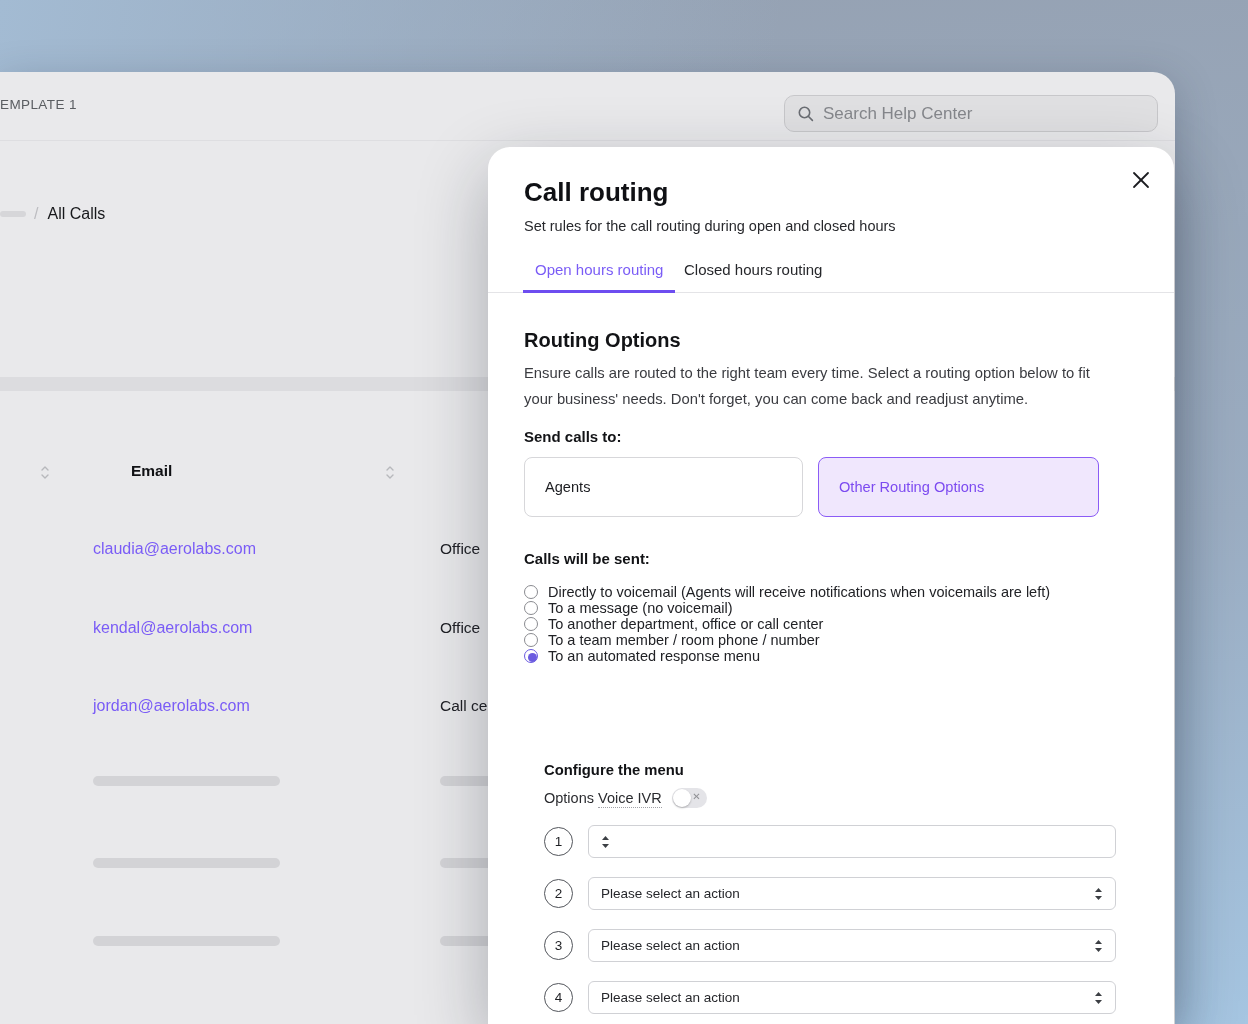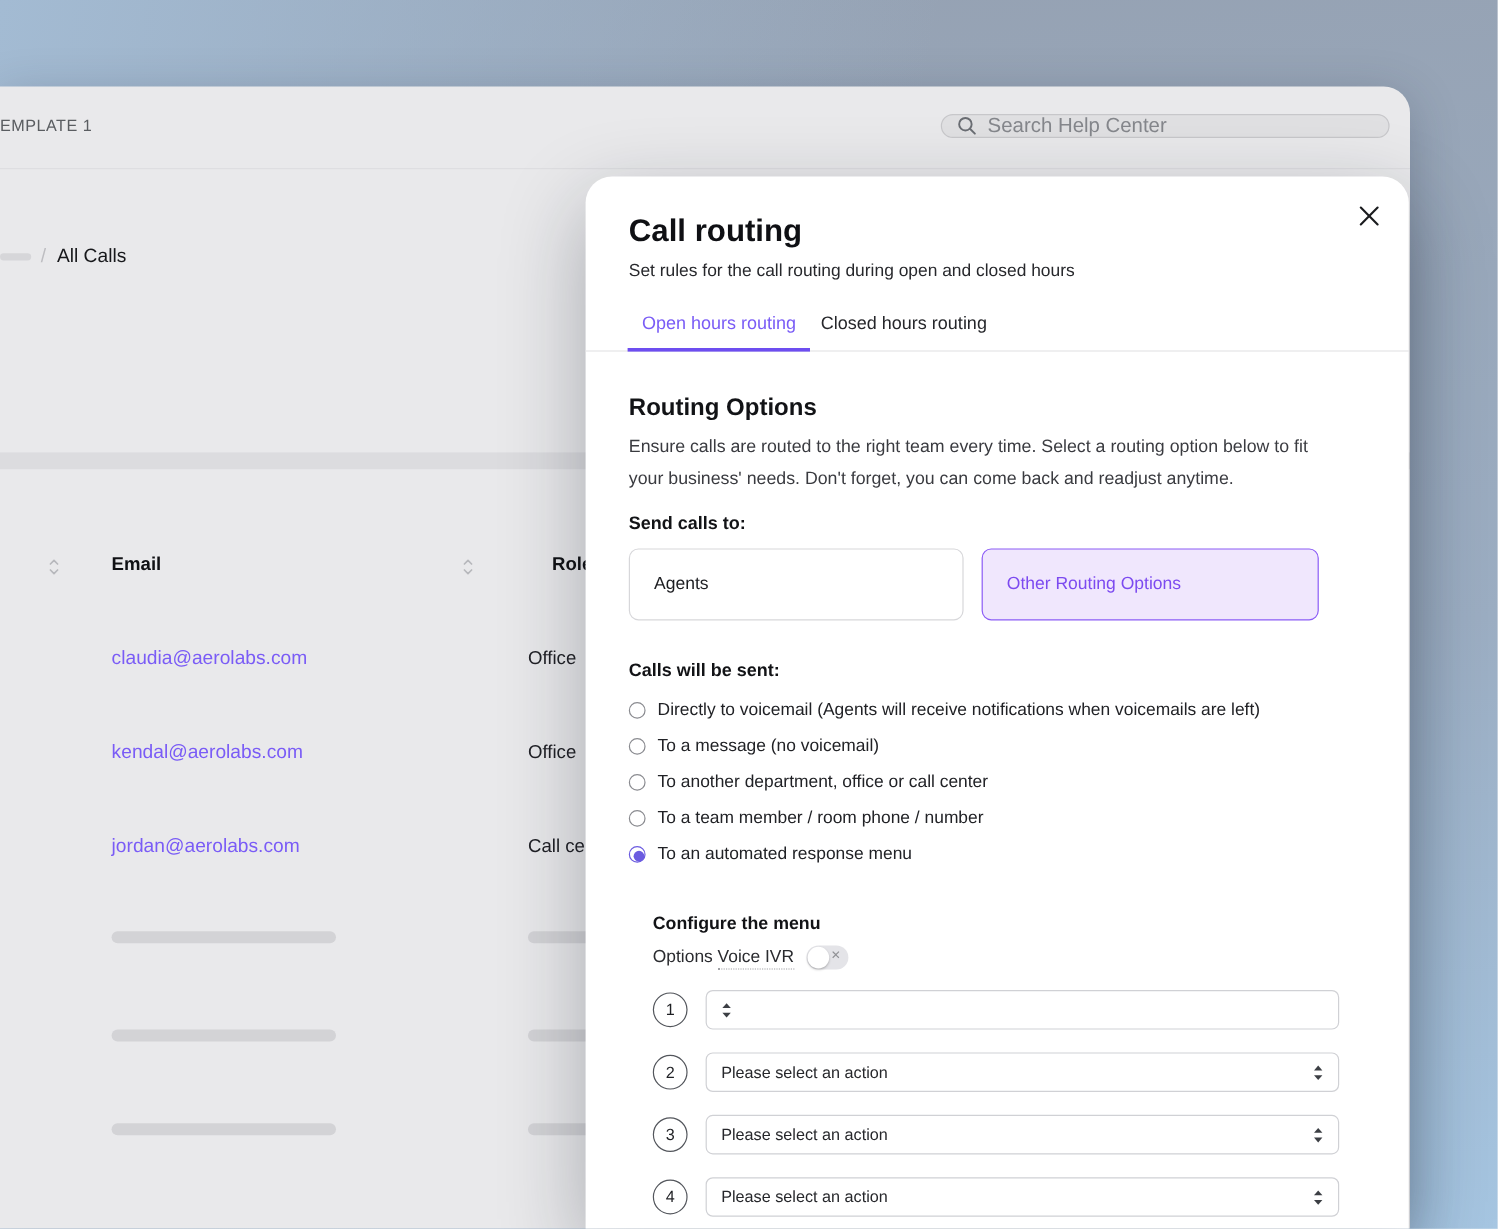--- a/index.html
+++ b/index.html
@@ -22,39 +22,39 @@
   .app-header {
     position:absolute; left:0; top:0; right:0; height:69px;
     border-bottom:1px solid #dedee1;
     padding-left:16px;
   }
   .app-title {
     position:absolute; left:0; top:25px; font-size:13.5px; letter-spacing:.4px;
     color:#5a5d61; font-weight:500; white-space:nowrap;
   }
   .search-box {
-    position:absolute; top:23px; right:17px; width:374px; height:20px;
+    position:absolute; top:23px; right:17px; width:374px; height:37px;
     background:#e0e0e2; border:1px solid #c7c7ca; border-radius:10px;
     display:flex; align-items:center; padding:0 12px; gap:8px;
   }
   .search-box input {
     border:none; outline:none; background:transparent; flex:1;
     font-family:inherit; font-size:17px; color:#44464b;
   }
   .search-box input::placeholder { color:#85878c; }
 
   .breadcrumb { position:absolute; left:0; top:132px; height:20px; display:flex; align-items:center; }
   .crumb-skeleton { width:26px; height:6px; border-radius:3px; background:#d6d6d9; margin-right:8px; }
   .crumb-sep { color:#bdbdc1; font-size:16px; margin-right:9px; }
   .crumb-current { color:#17181b; font-size:16px; }
 
   .section-band { position:absolute; left:0; top:305px; right:0; height:14px; background:#dcdcdf; }
 
   .tbl-header { position:absolute; left:0; top:390px; right:0; height:22px; }
-  .tbl-header .col-label { position:absolute; top:0; font-size:15.5px; font-weight:700; color:#101114; }
+  .tbl-header .col-label { position:absolute; top:0; font-size:15.5px; font-weight:700; color:#101114;margin-left:38px; }
   .sort-icon { position:absolute; top:3px; }
   .tbl-row { position:absolute; left:0; right:0; height:22px; }
   .cell-email { position:absolute; left:93px; font-size:16px; color:#7a5cf6; }
   .cell-role  { position:absolute; left:440px; font-size:15.5px; color:#202126; white-space:nowrap; }
   .skel-row { position:absolute; left:0; right:0; height:10px; }
   .skel-bar { position:absolute; height:10px; border-radius:5px; background:#d3d3d6; }
   .skel-email { left:93px; width:187px; }
   .skel-role  { left:440px; width:110px; }
 
   
@@ -81,21 +81,21 @@
   .send-label { position:absolute; left:36px; top:281px; font-size:15px; font-weight:700; color:#121316;text-align:right; }
   .opt-btn {
     position:absolute; top:310px; height:60px; border-radius:8px; display:flex;
     align-items:center; padding-left:20px; font-size:14.6px; cursor:pointer;
   }
   .opt-agents { left:36px; width:279px; background:#fff; border:1px solid #d7d7da; color:#1c1d21; }
   .opt-other  { left:330px; width:281px; background:#f0e7fd; border:1.5px solid #8b5cf6; color:#7c4af0; }
 
   .sent-label { position:absolute; left:36px; top:403px; font-size:15px; font-weight:700; color:#121316; }
 
-  .radio-list { position:absolute; left:36px; top:437px; display:flex; flex-direction:column; gap:14px; }
+  .radio-list { position:absolute; left:36px; top:437px; display:flex; flex-direction:column; }
   .radio-row { display:flex; align-items:center; gap:10px; cursor:pointer; }
   .radio {
     width:14px; height:14px; border-radius:50%; border:1.5px solid #8a8b90;
     background:#fff; flex:0 0 auto; position:relative;
   }
   .radio.selected { border-color:#6b5be0; }
   .radio.selected::after {
     content:""; position:absolute; left:2.5px; top:2.5px; width:9px; height:9px;
     border-radius:50%; background:#6b5be0;
   }

